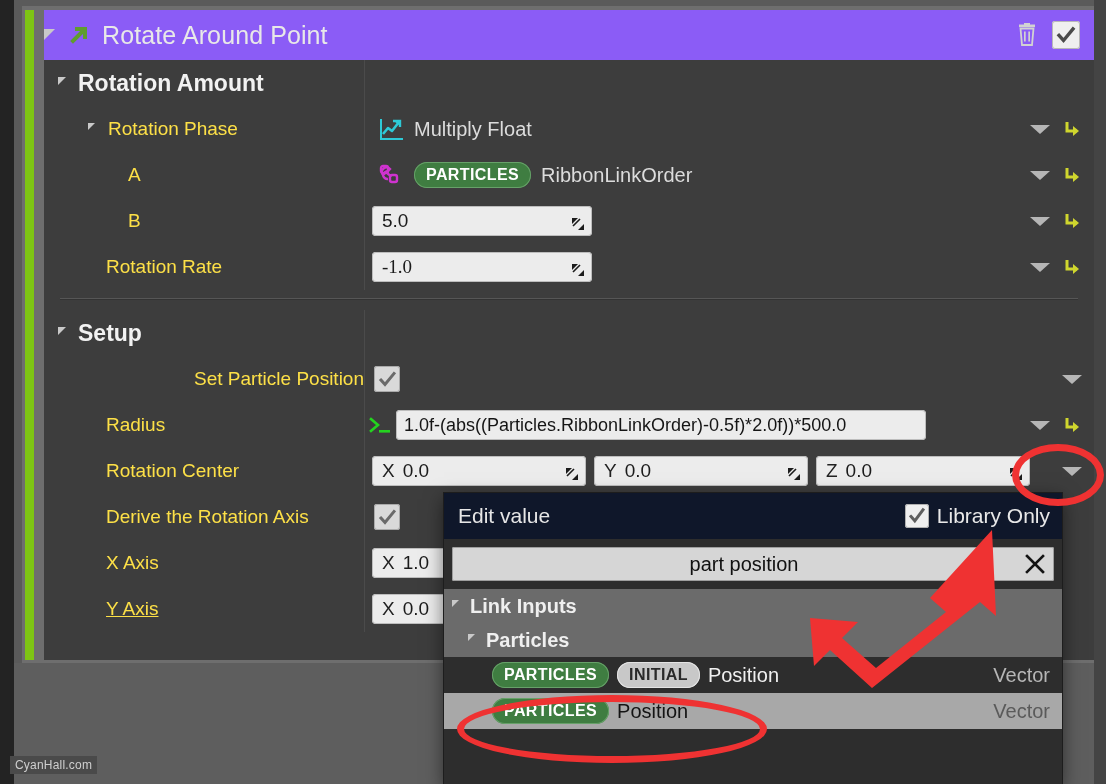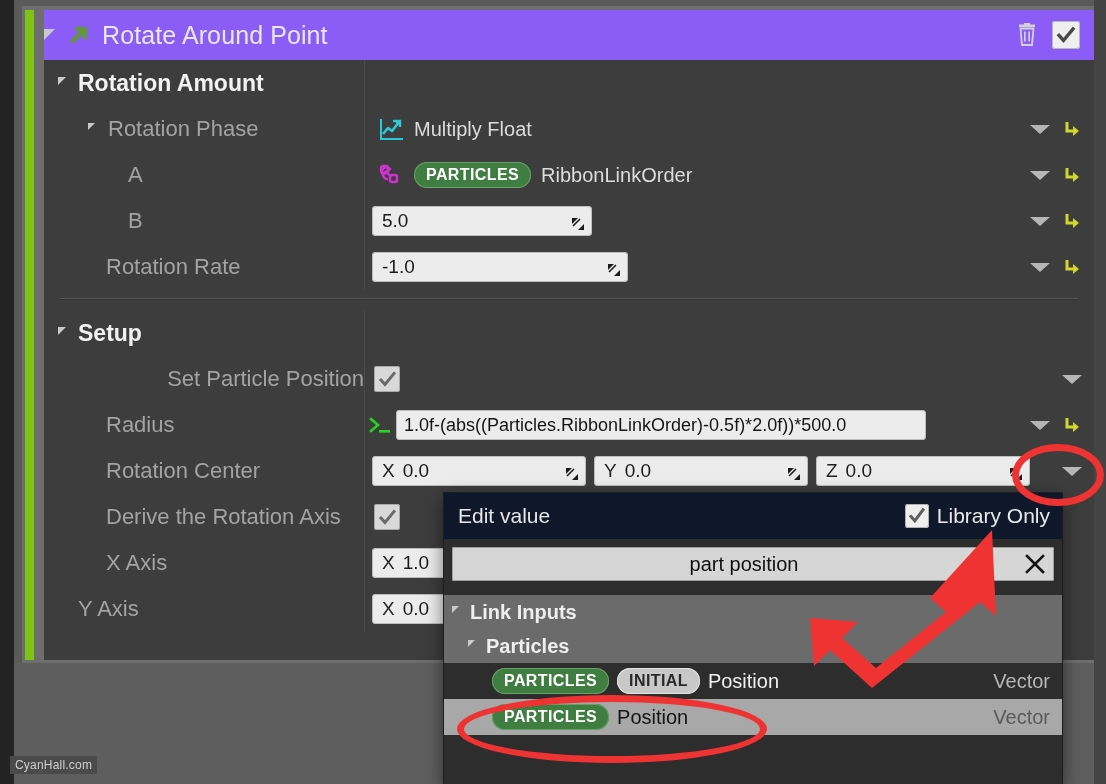--- a/index.html
+++ b/index.html
@@ -75,21 +75,21 @@
     box-shadow: inset 0 0 0 1px #b8b8b8;
   }
 
   
   .rows { position: absolute; left: 0; top: 50px; width: 1050px; }
   .row {
     position: relative; display: flex; align-items: center;
     height: 46px;
   }
   .row-label {
-    width: 320px; flex: 0 0 320px; color: #a3a3a3; font-size: 22px;
+    width: 320px; flex: 0 0 320px; color: #fde047; font-size: 19px;
     display: flex; align-items: center; height: 100%;
     box-sizing: border-box;
   }
   .row-label.cat {
     color: #f2f2f2; font-size: 23px; font-weight: bold;
   }
   .label-text { white-space: nowrap; }
   .sep-v {
     position: absolute; left: 320px; top: 0; width: 1px; height: 100%;
     background: #4b4b4b;
@@ -178,21 +178,21 @@
 
   .search-wrap { padding: 8px 8px; text-align: center; }
   .searchbox {
     height: 34px; background: #d6d6d6; border-radius: 2px;
     display: flex; align-items: center; padding: 0 8px 0 12px;
     box-shadow: inset 0 0 0 1px #9e9e9e;
   }
   .search-val { font-size: 20px; color: #111; flex: 1 1 auto; }
   .clear-x { width: 22px; height: 22px; }
 
-  .tree { margin-top: 6px; }
+  .tree { }
   .tree-node {
     display: flex; align-items: center; height: 34px;
     font-size: 20px; color: #efefef; font-weight: bold;
     background: #6b6b6b; padding-left: 8px;
   }
   .tree-node.lvl2 { padding-left: 24px; }
   .tree-row {
     display: flex; align-items: center; height: 36px;
     padding-left: 48px; padding-right: 12px; font-size: 20px;
     color: #efefef; background: #2d2d2d; gap: 8px;
@@ -366,21 +366,21 @@
           </span>
         </div>
       </div>
 
       <div class="row">
         <div class="row-label" style="padding-left:62px;">
           <span class="label-text">Rotation Rate</span>
         </div>
         <div class="sep-v"></div>
         <div class="row-value" style="padding-left:8px;">
-          <span class="numfield" style="width:256px;">
+          <span class="numfield" style="width:220px;font-family:Liberation Serif, serif;">
             <span>-1.0</span>
             <span class="drag-handle">
               <svg width="14" height="14" viewBox="0 0 14 14">
                 <path d="M1 1 L7 1 L1 7 Z" fill="#1c1c1c"></path>
                 <path d="M13 13 L7 13 L13 7 Z" fill="#1c1c1c"></path>
                 <path d="M2 9 L9 2" stroke="#1c1c1c" stroke-width="1.6"></path>
               </svg>
             </span>
           </span>
         </div>
@@ -516,21 +516,21 @@
         <div class="sep-v"></div>
         <div class="row-value" style="padding-left:8px;">
           <span class="numfield" style="width:214px;">
             <span class="axis">X</span>
             <span>1.0</span>
           </span>
         </div>
       </div>
 
       <div class="row">
-        <div class="row-label" style="padding-left:34px;">
+        <div class="row-label" style="padding-left:62px;text-decoration:underline;">
           <span class="label-text">Y Axis</span>
         </div>
         <div class="sep-v"></div>
         <div class="row-value" style="padding-left:8px;">
           <span class="numfield" style="width:214px;">
             <span class="axis">X</span>
             <span>0.0</span>
           </span>
         </div>
       </div>

